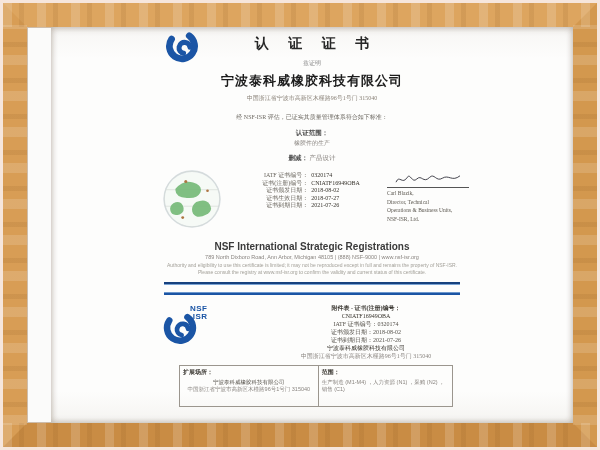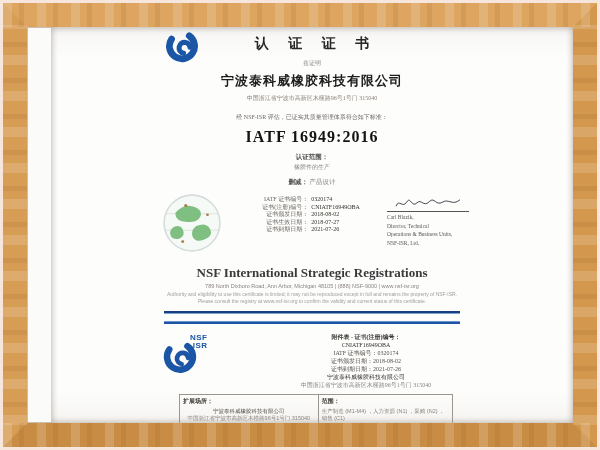--- a/index.html
+++ b/index.html
@@ -51,21 +51,21 @@
   .globe-wrap{ width:72px; flex:0 0 72px; padding-left:4px; }
   .globe-lg{ width:62px; height:62px; opacity:.92; }
   .fieldgrid{ flex:1 1 auto; padding-top:4px; }
   .frow{ display:flex; font-size:6px; line-height:7.5px; }
   .flabel{ width:52%; text-align:right; color:#6b675f; padding-right:3px; }
   .fvalue{ width:48%; text-align:left; color:#37332c; }
   .sigblock{ width:88px; flex:0 0 88px; padding-top:3px; margin-right:-8px; }
   .sig-squiggle{ width:82px; height:17px; display:block; border-bottom:.7px solid #555; }
   .sig-lines{ font-size:5.5px; line-height:6.5px; color:#5c5850; margin-top:2px; }
 
-  .org{ margin-top:7px; font-size:13px; font-weight:bold; color:#3a3a3a; font-family:Liberation Serif, serif; }
+  .org{ margin-top:7px; font-size:10px; font-weight:bold; color:#3a3a3a; font-family:Liberation Sans, sans-serif; }
   .org-addr{ margin-top:2px; font-size:5.5px; color:#8a8580; font-family:"Liberation Sans",sans-serif; }
   .fine{ margin-top:3px; font-size:5px; line-height:5.5px; color:#a3a099; font-family:"Liberation Sans",sans-serif; }
 
   .stripe{ height:3px; width:296px; margin:0 auto; }
   .stripe1{ margin-top:7px; background:linear-gradient(180deg,#17417e 0 60%, #7ba4d4 60% 100%); }
   .stripe2{ margin-top:7px; background:linear-gradient(180deg,#6d97cc 0 35%, #1c55a4 35% 100%); }
 
   
   .annex{ position:relative; margin-top:5px; }
   .isr-logo{ position:absolute; left:4px; top:2px; width:58px; height:46px; }
@@ -102,21 +102,20 @@
         <svg class="nsf-logo" viewBox="0 0 44 44">
           <circle cx="22" cy="24" r="15" fill="none" stroke="#1b55a5" stroke-width="8" stroke-dasharray="70 25" stroke-linecap="round" transform="rotate(-55 22 24)"></circle>
           <circle cx="25" cy="26" r="6.5" fill="none" stroke="#1b55a5" stroke-width="6" stroke-dasharray="28 13" stroke-linecap="round" transform="rotate(100 25 26)"></circle>
         </svg>
 
         <div class="cert-title">认 证 证 书</div>
         <div class="certify">兹证明</div>
         <div class="company">宁波泰科威橡胶科技有限公司</div>
         <div class="addr">中国浙江省宁波市高新区木槿路96号1号门 315040</div>
         <div class="assess">经 NSF-ISR 评估，已证实其质量管理体系符合如下标准：</div>
-        <div class="standard">IATF 16949:2016</div>
         <div class="scope-label">认证范围：</div>
         <div class="scope-val">橡胶件的生产</div>
         <div class="excl"><b>删减：</b> <span>产品设计</span></div>
 
         <div class="fields-row">
           <div class="globe-wrap">
             <svg class="globe-lg" viewBox="0 0 60 60">
               <circle cx="30" cy="30" r="27" fill="#f6faf6" stroke="#d7dde3" stroke-width="1.5"></circle>
               <path d="M30 3 a27 27 0 0 1 0 54 M30 3 a27 27 0 0 0 0 54 M5 21 h50 M4 37 h52" stroke="#ccd5cc" stroke-width="0.8" fill="none" opacity="0.7"></path>
               <g fill="#6cb56e" opacity="0.92">

